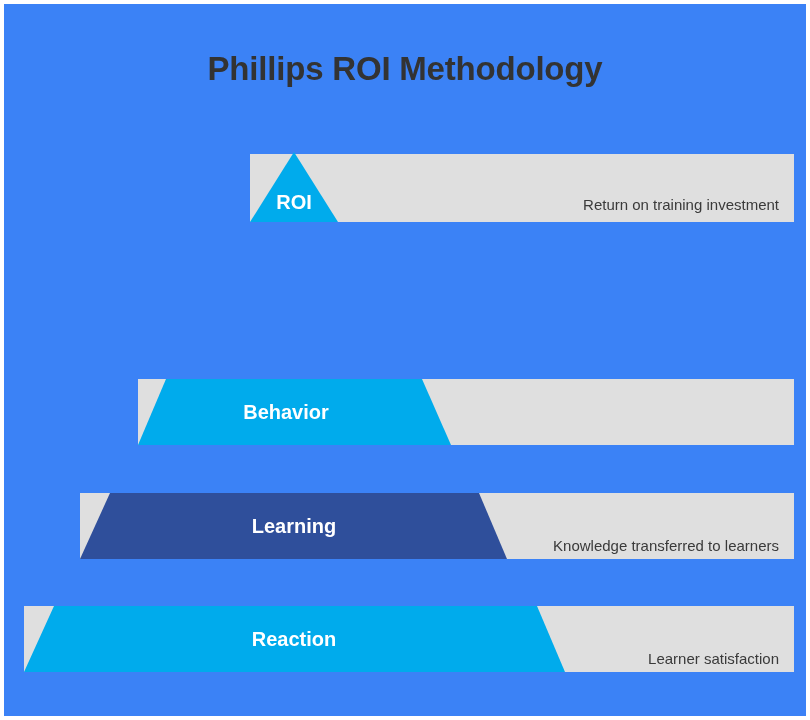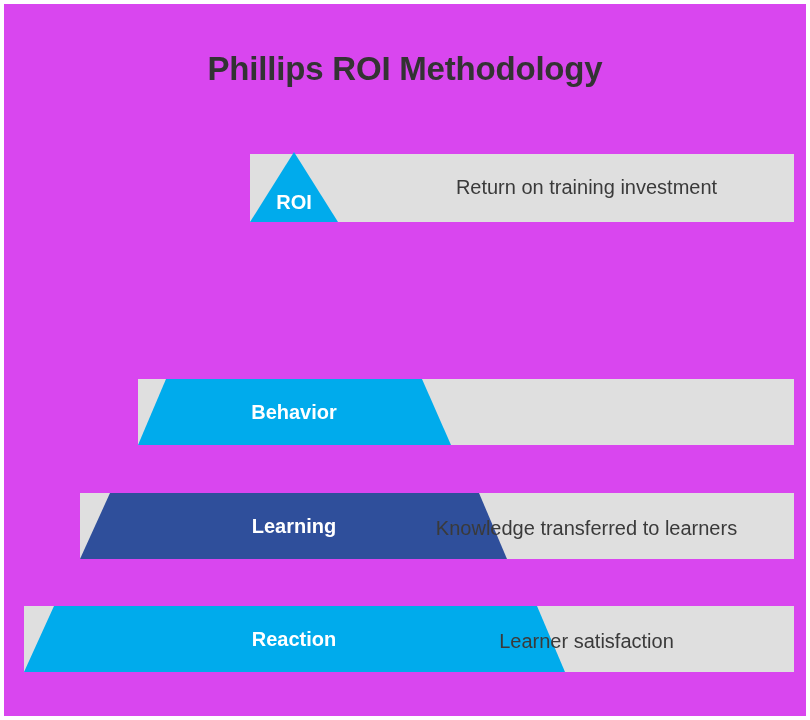--- a/index.html
+++ b/index.html
@@ -10,21 +10,21 @@
     width: 810px;
     height: 720px;
     background: #ffffff;
     font-family: "Liberation Sans", sans-serif;
     overflow: hidden;
   }
   #stage {
     position: relative;
     width: 810px;
     height: 720px;
-    background: #d946ef;
+    background: #3b82f6;
     box-sizing: border-box;
     border: 4px solid #ffffff;
   }
   #diagram-title {
     position: absolute;
     top: 46px;
     left: 0;
     width: 802px;
     text-align: center;
     font-size: 33px;
@@ -51,23 +51,24 @@
     position: absolute;
     color: #ffffff;
     font-size: 20px;
     font-weight: bold;
     text-align: center;
     white-space: nowrap;
   }
   .tier-desc {
     position: absolute;
     color: #3a3a3a;
-    font-size: 20px;
-    text-align: center;
+    font-size: 15px;
+    text-align: right;
     white-space: nowrap;
+    margin-top: 20px;
   }
 </style>
 </head>
 <body>
 
 <div id="stage">
 
   <div id="diagram-title">Phillips ROI Methodology</div>
 
   <div class="tier" style="top:146px; height:74px;">
@@ -78,21 +79,21 @@
     <div class="tier-label" style="left:250px; top:41px; width:80px;">ROI</div>
     <div class="tier-desc" style="left:390px; top:26px; width:385px;">Return on training investment</div>
   </div>
 
 
   <div class="tier" style="top:373px; height:70px;">
     <div class="tier-bar" style="left: 134px; top: 2px; width: 656px; height: 66px; background: rgb(223, 223, 223);"></div>
     <svg class="tier-shape" width="802" height="70" viewBox="0 0 802 70">
       <polygon points="162,2 418,2 447,68 134,68" fill="#00abec"></polygon>
     </svg>
-    <div class="tier-label" style="left:230px; top:24px; width:120px;text-align:center;">Behavior</div>
+    <div class="tier-label" style="left:222px; top:24px; width:120px;text-align:center;">Behavior</div>
   </div>
 
   <div class="tier" style="top:487px; height:70px;">
     <div class="tier-bar" style="left: 76px; top: 2px; width: 714px; height: 66px; background: rgb(223, 223, 223);"></div>
     <svg class="tier-shape" width="802" height="70" viewBox="0 0 802 70">
       <polygon points="106,2 475,2 503,68 76,68" fill="#2f4f9b"></polygon>
     </svg>
     <div class="tier-label" style="left:230px; top:24px; width:120px;">Learning</div>
     <div class="tier-desc" style="left:390px; top:26px; width:385px;">Knowledge transferred to learners</div>
   </div>

